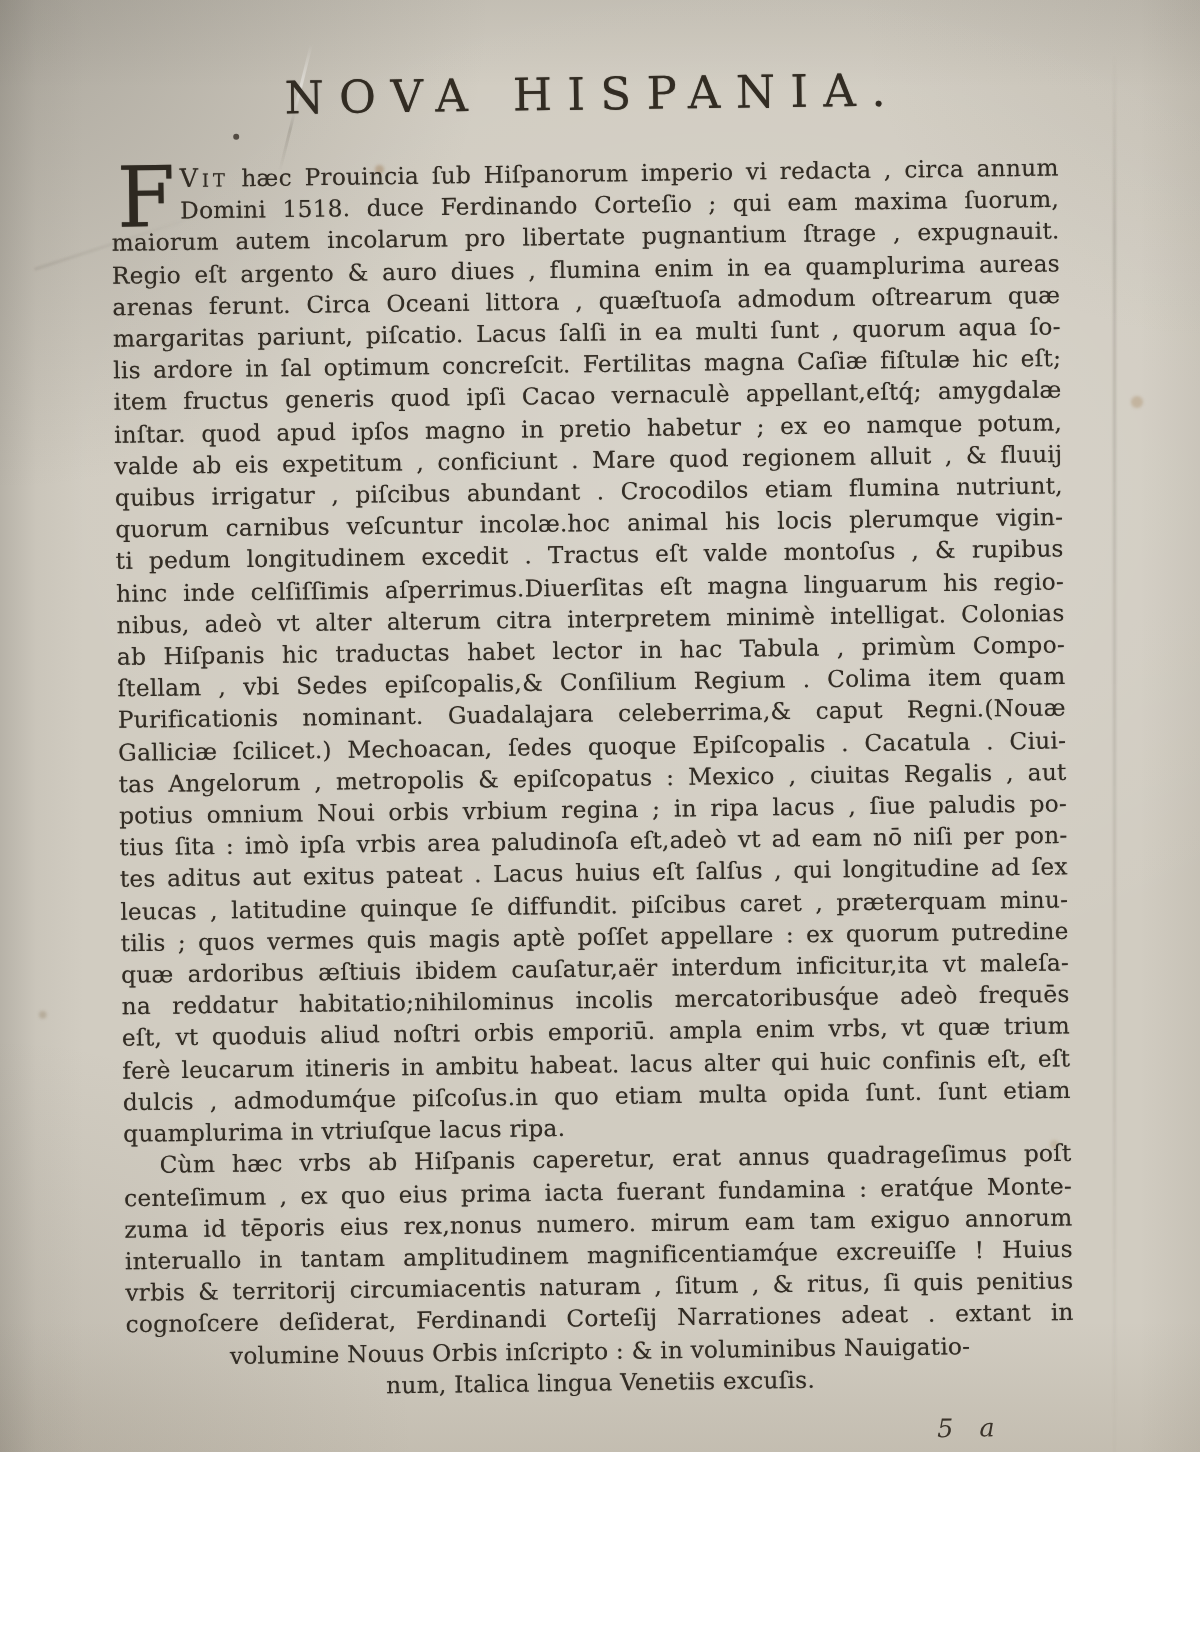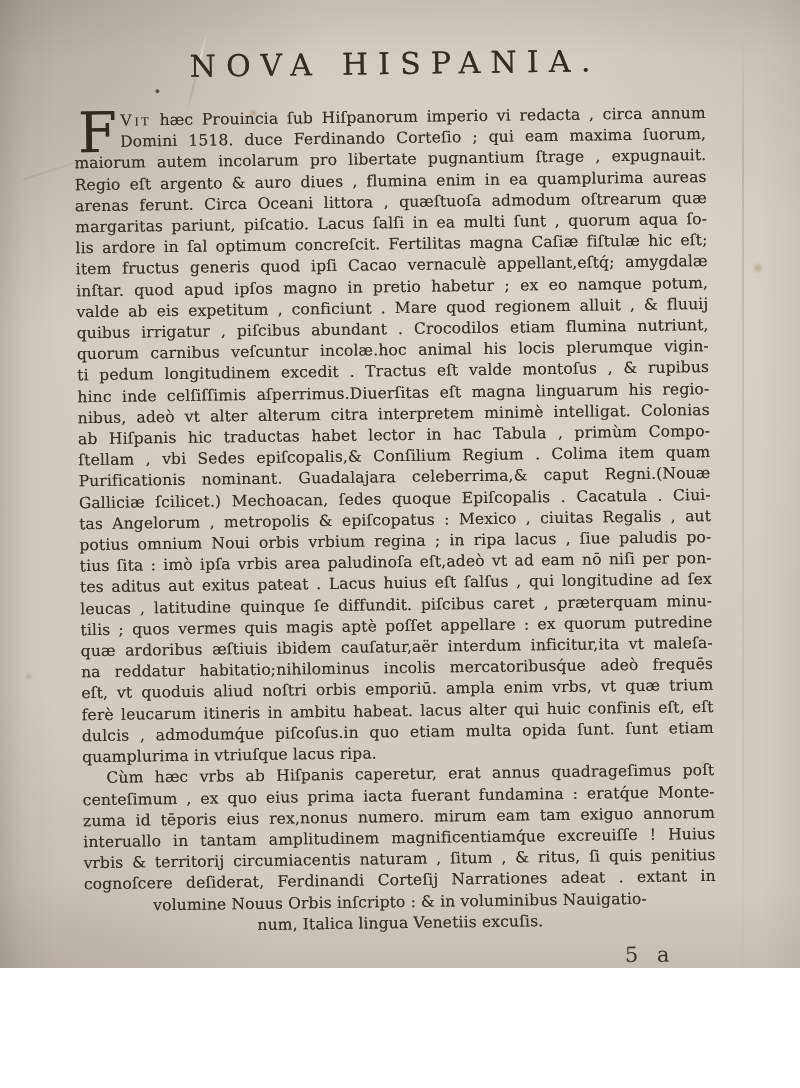--- a/index.html
+++ b/index.html
@@ -49,27 +49,27 @@
   .line{text-align:justify;text-align-last:justify;white-space:nowrap;}
   .para{position:relative;}
   .dropcap{
     position:absolute;left:4px;top:1px;
     font-size:56px;line-height:44px;
     color:#2e2921;
   }
   #p1 .line.first,
   #p1 .lines .line:first-child{padding-left:46px;}
   #p1 .lines .line:last-child{text-align-last:left;}
-  .lead{font-variant-caps:small-caps;letter-spacing:2.5px;font-size:17px;font-family:Liberation Serif, serif;}
+  .lead{font-variant-caps:small-caps;letter-spacing:2.5px;font-size:17px;}
   #p2 .lines .line:first-child{text-indent:24px;}
   .closing .line{text-align:center;text-align-last:center;}
   
   .signature{
     position:absolute;left:618px;top:946px;
-    font-size:21px;letter-spacing:6px;
+    font-size:17px;font-style:italic;letter-spacing:6px;
     color:#3a332a;
   }
   
   .fold-line{
     position:absolute;left:742px;top:36px;width:2px;height:970px;
     background:linear-gradient(to bottom, transparent, rgba(100,94,84,0.22) 12%, rgba(100,94,84,0.12) 70%, transparent);
     filter:blur(0.6px);
   }
   .crease-line{
     position:absolute;left:196px;top:28px;width:1.5px;height:88px;

